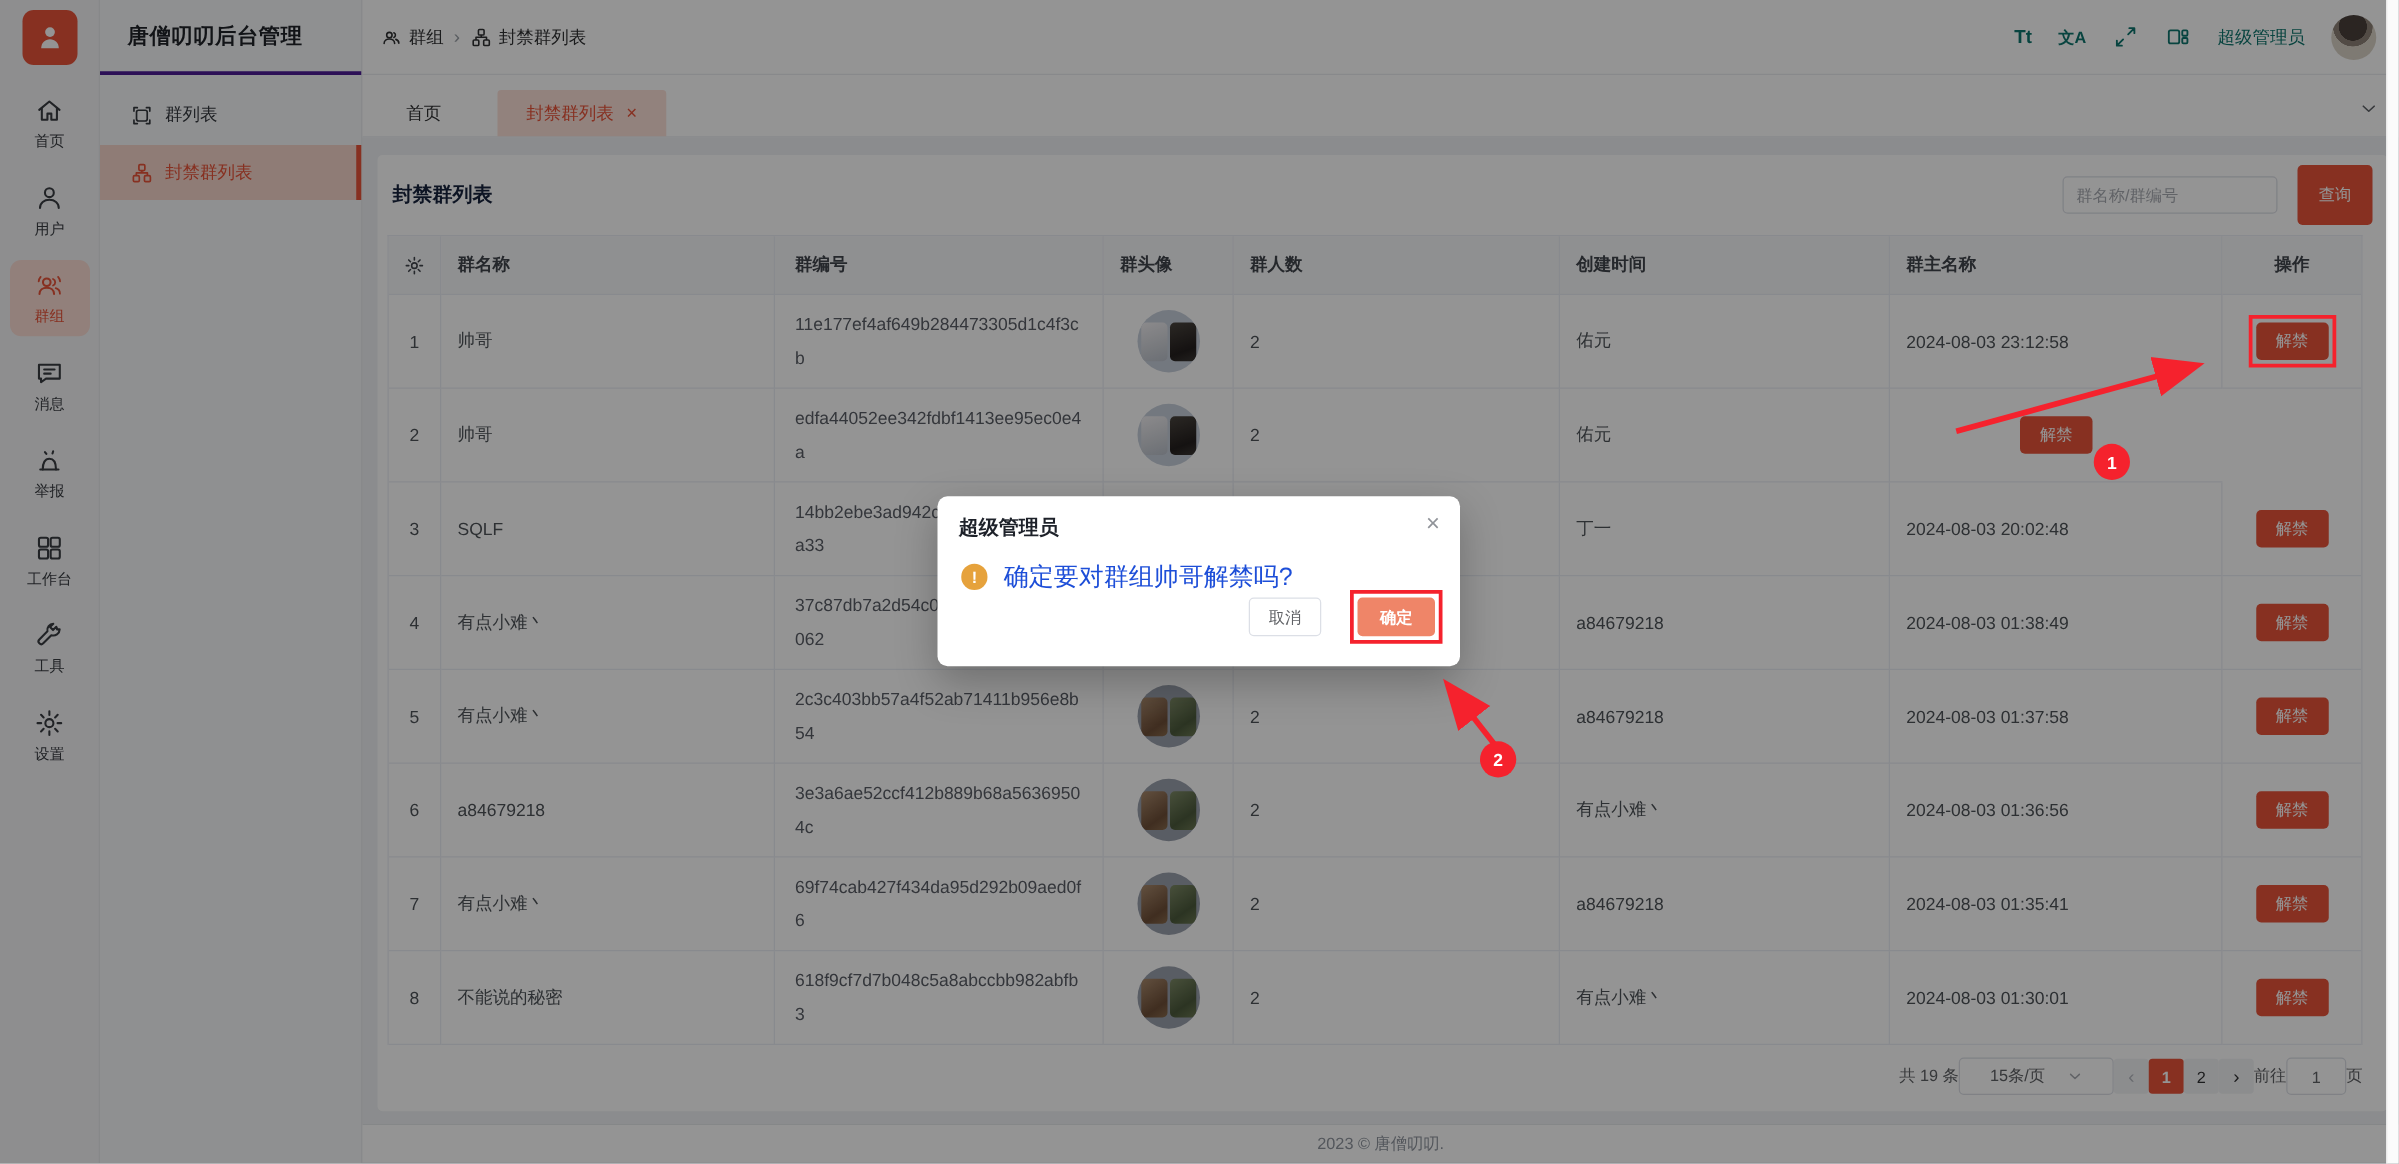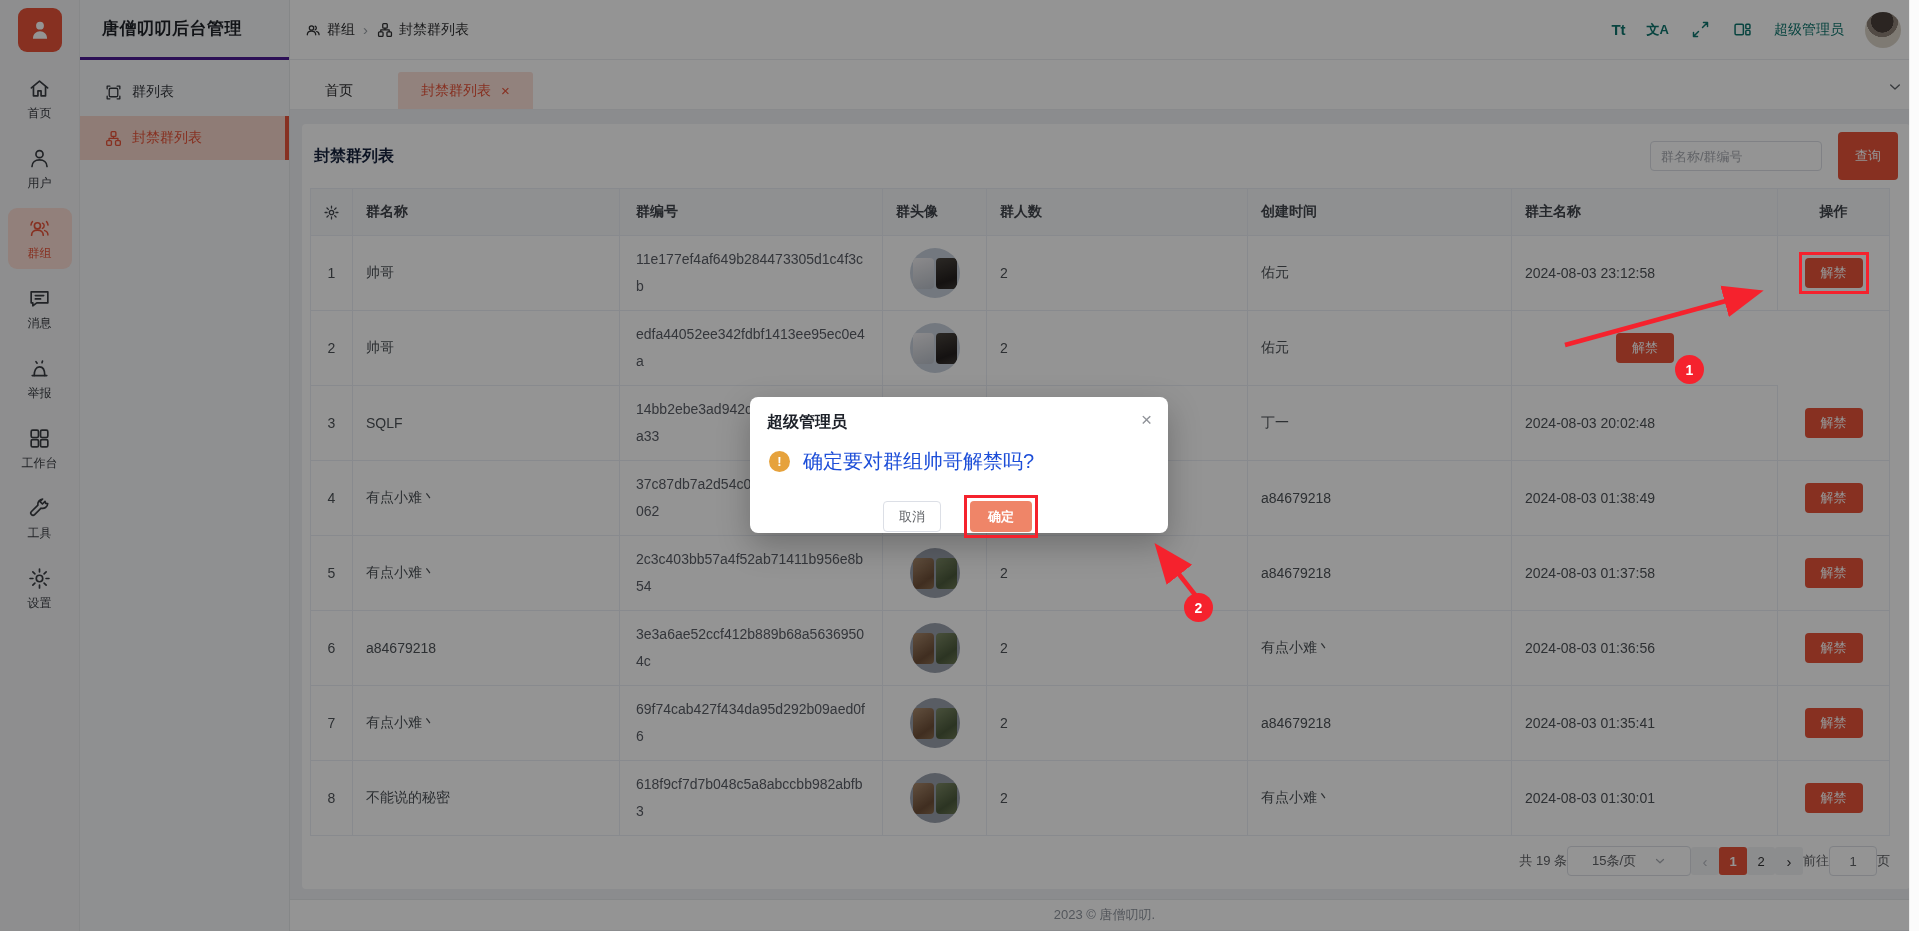--- a/index.html
+++ b/index.html
@@ -93,21 +93,21 @@
 
   
   .overlay { position:absolute; inset:0; background:rgba(0,0,0,0.42); z-index:500; }
   .modal { position:absolute; left:750px; top:397px; width:418px; height:136px; background:#fff; border-radius:8px; box-shadow:0 12px 32px rgba(0,0,0,.25); z-index:600; padding:15px 16px 12px 17px; }
   .modal-head { display:flex; align-items:flex-start; justify-content:space-between; }
   .modal-title { font-size:16px; font-weight:600; color:#1d2129; }
   .modal-close { color:#909399; font-size:19px; line-height:1; cursor:pointer; margin-top:-2px; }
   .modal-body { margin-top:15px; display:flex; align-items:center; gap:13px; padding-left:2px; }
   .warn-ic { width:21px; height:21px; border-radius:50%; background:#e6a23c; color:#fff; font-weight:700; font-size:13px; display:flex; align-items:center; justify-content:center; flex:none; }
   .modal-msg { font-size:20px; color:#1d4ed8; }
-  .modal-foot { margin-top:26px; display:flex; justify-content:center; align-items:center; gap:29px; padding-right:4px; }
+  .modal-foot { margin-top:3px; display:flex; justify-content:flex-end; align-items:center; gap:29px; padding-right:4px; }
   .btn-cancel { width:58px; height:31px; background:#fff; border:1px solid #dcdfe6; border-radius:4px; color:#606266; font-size:13px; cursor:pointer; font-family:inherit; }
   .btn-confirm { width:62px; height:31px; background:#ef8568; border:none; border-radius:4px; color:#fff; font-size:13px; font-weight:600; cursor:pointer; font-family:Liberation Serif, serif; }
 
   .ann-ring { position:absolute; inset:-6px; border:3px solid #f5222d; z-index:700; pointer-events:none; }
   .ann-svg { position:absolute; inset:0; width:1919px; height:931px; z-index:710; pointer-events:none; }
   .ann-step { position:absolute; width:29px; height:29px; border-radius:50%; background:#f5222d; color:#fff; font-size:14px; font-weight:700; display:flex; align-items:center; justify-content:center; z-index:720; }
   .step-1 { left:1675px; top:355px; }
   .step-2 { left:1184px; top:593px; }
 
   .scrollbar { position:absolute; right:0; top:0; width:10px; height:931px; background:#fbfbfb; border-left:1px solid #ededed; z-index:800; }

